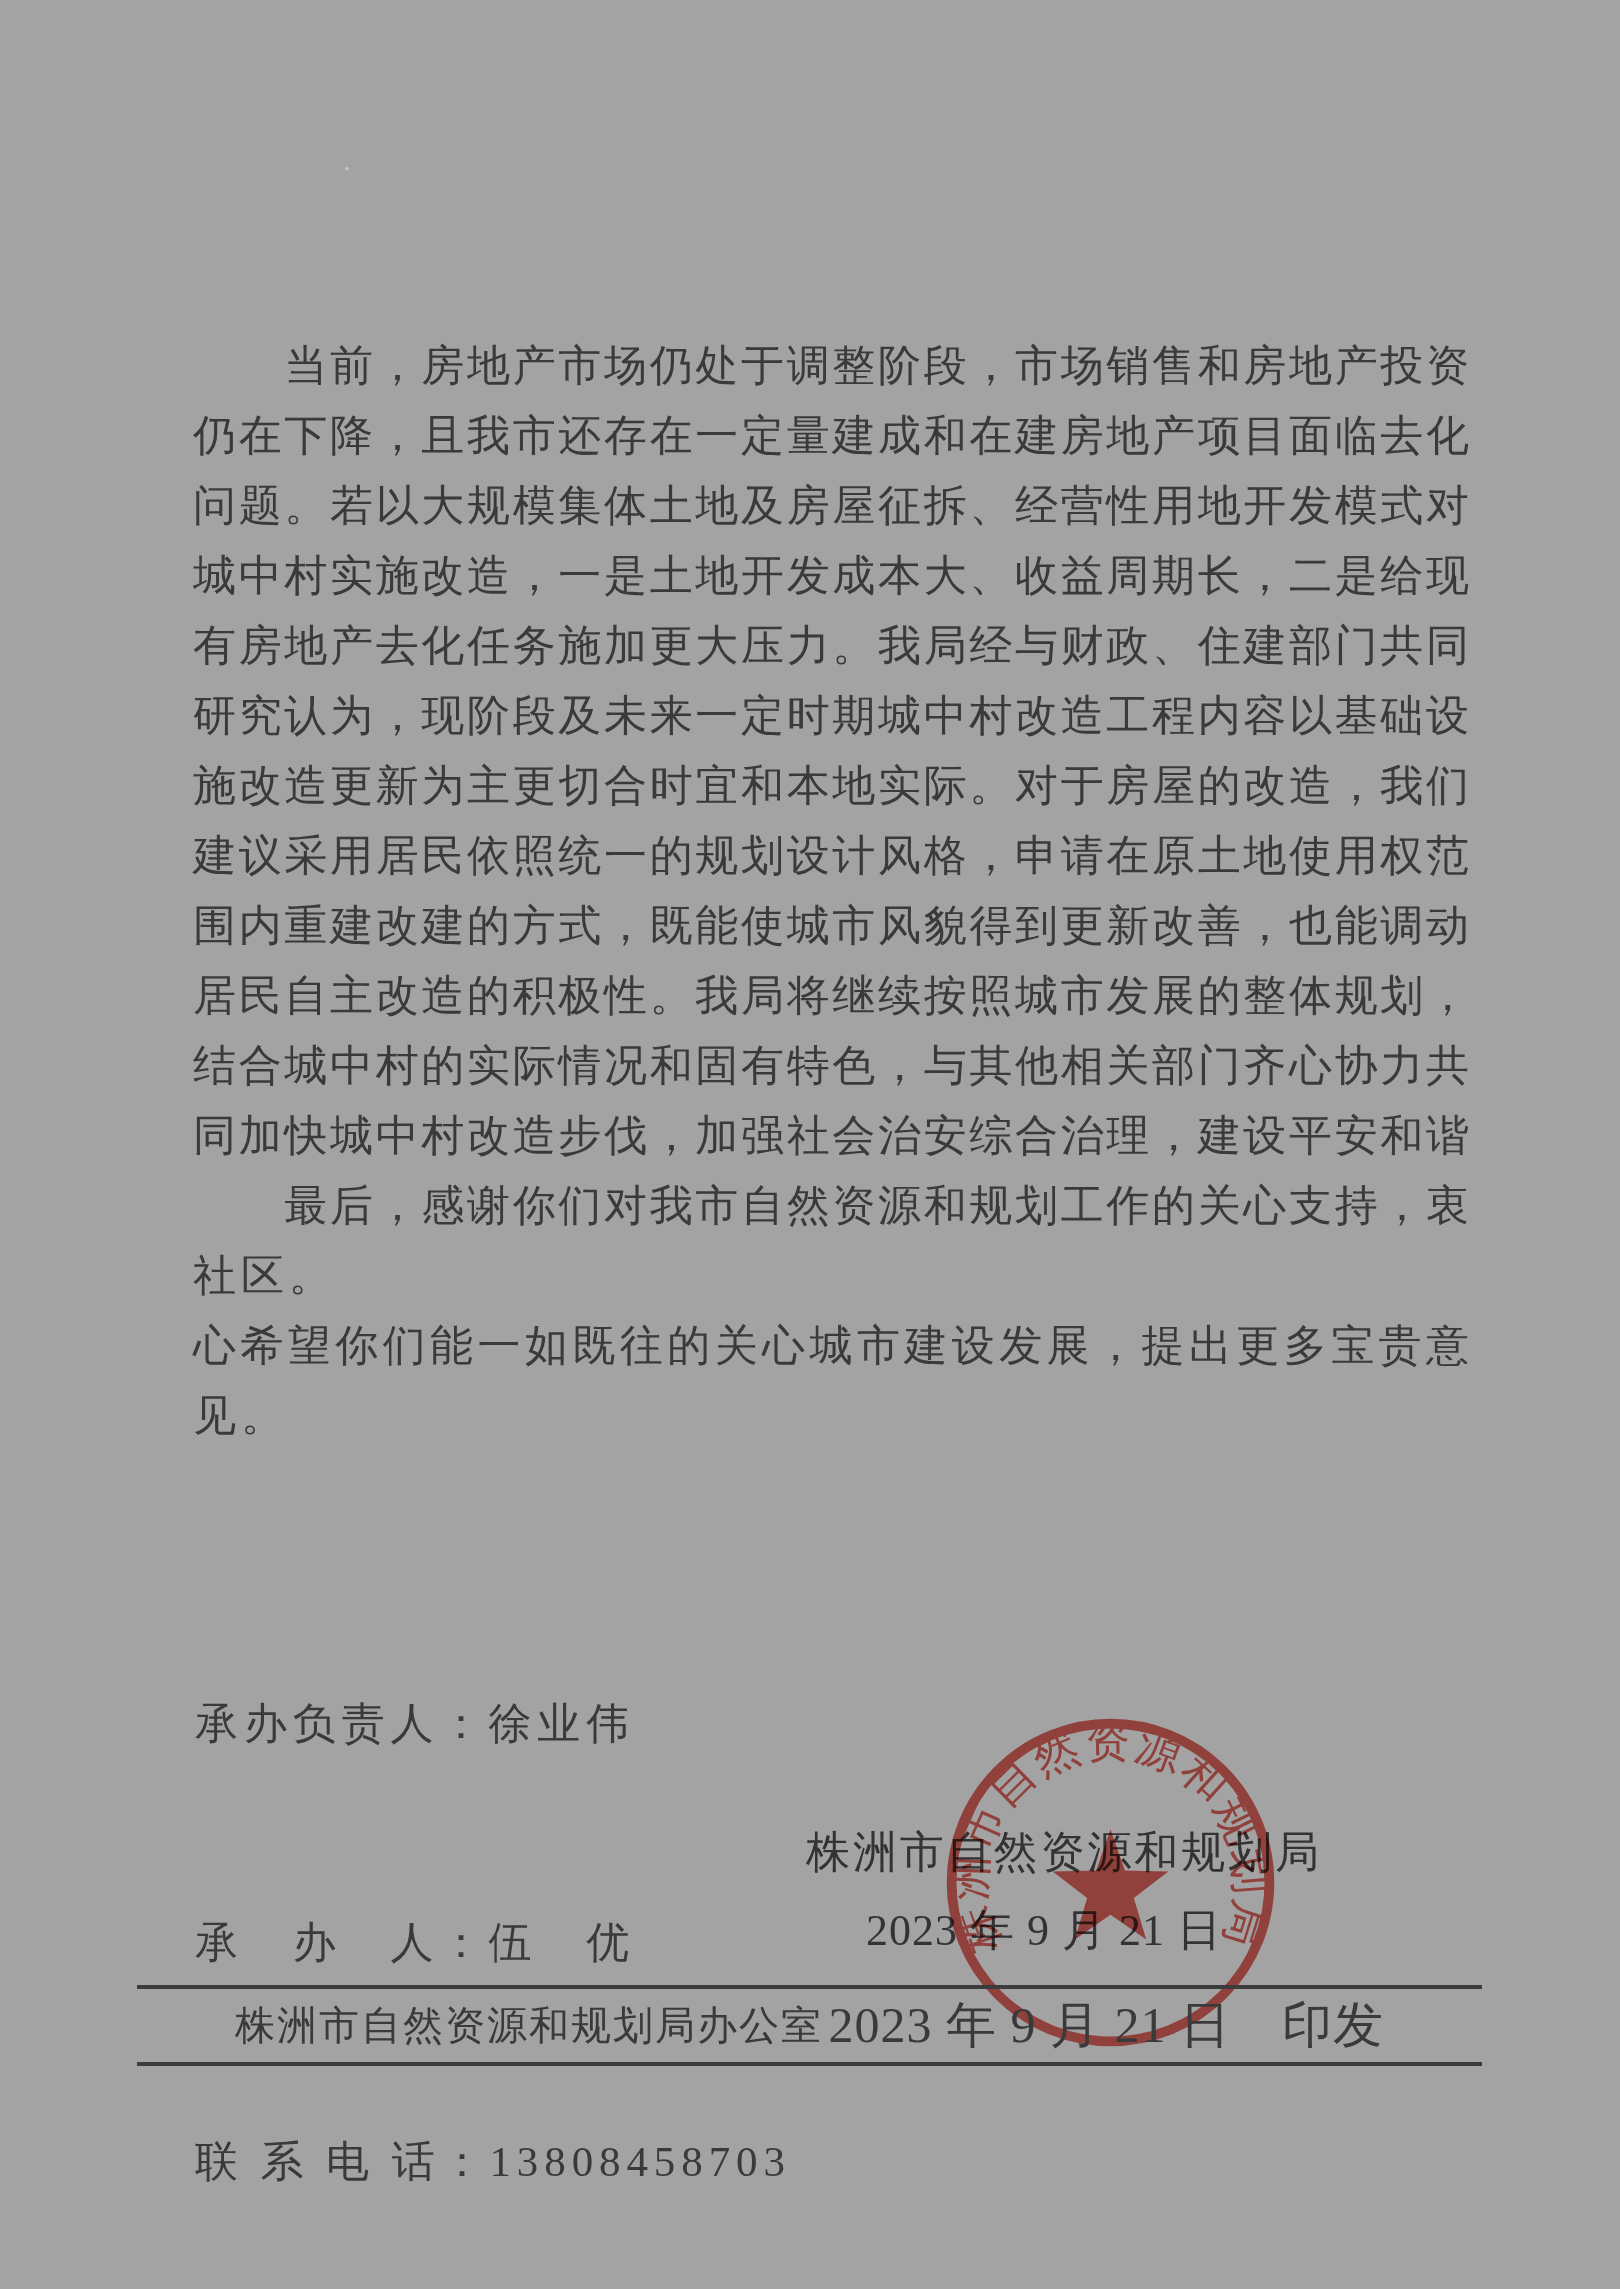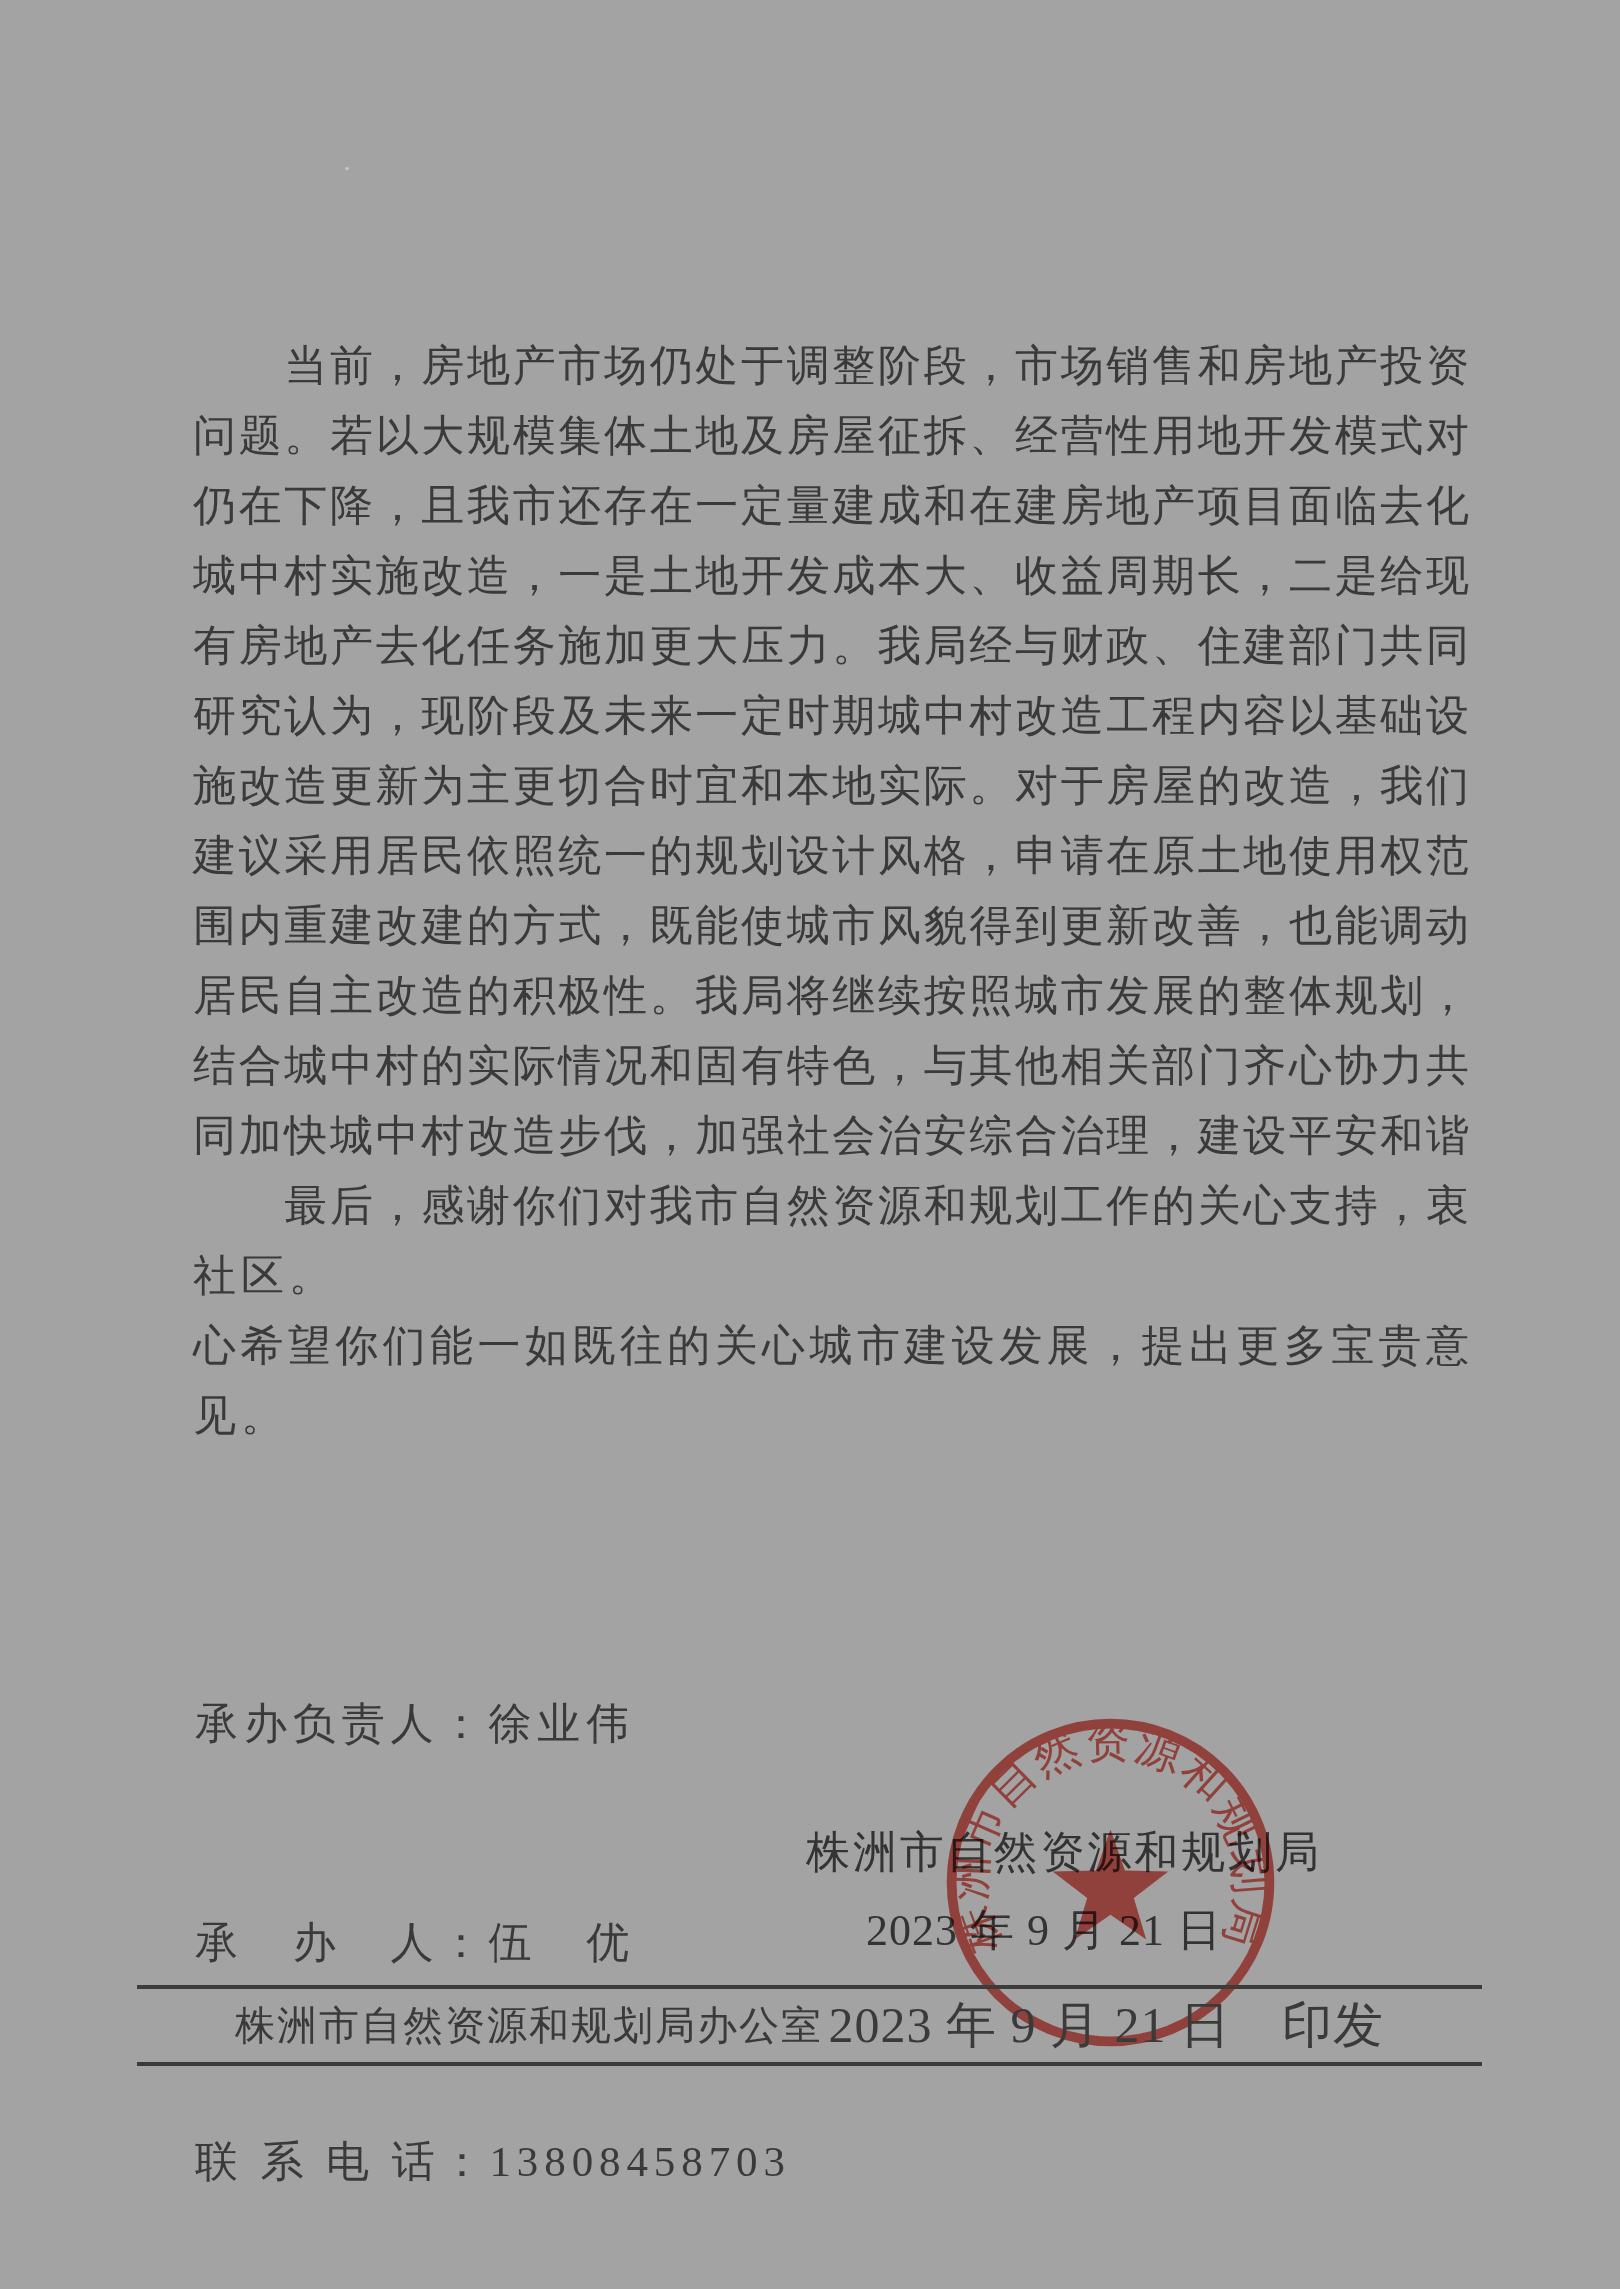--- a/index.html
+++ b/index.html
@@ -98,22 +98,22 @@
 </style>
 </head>
 <body>
 
 <div class="page">
 
   <div class="speck"></div>
 
   <div class="body-text">
     <div class="line j">　　当前，房地产市场仍处于调整阶段，市场销售和房地产投资</div>
+    <div class="line j">仍在下降，且我市还存在一定量建成和在建房地产项目面临去化</div>
     <div class="line j">问题。若以大规模集体土地及房屋征拆、经营性用地开发模式对</div>
-    <div class="line j">仍在下降，且我市还存在一定量建成和在建房地产项目面临去化</div>
     <div class="line j">城中村实施改造，一是土地开发成本大、收益周期长，二是给现</div>
     <div class="line j">有房地产去化任务施加更大压力。我局经与财政、住建部门共同</div>
     <div class="line j">研究认为，现阶段及未来一定时期城中村改造工程内容以基础设</div>
     <div class="line j">施改造更新为主更切合时宜和本地实际。对于房屋的改造，我们</div>
     <div class="line j">建议采用居民依照统一的规划设计风格，申请在原土地使用权范</div>
     <div class="line j">围内重建改建的方式，既能使城市风貌得到更新改善，也能调动</div>
     <div class="line j">居民自主改造的积极性。我局将继续按照城市发展的整体规划，</div>
     <div class="line j">结合城中村的实际情况和固有特色，与其他相关部门齐心协力共</div>
     <div class="line j">同加快城中村改造步伐，加强社会治安综合治理，建设平安和谐</div>
     <div class="line j">　　最后，感谢你们对我市自然资源和规划工作的关心支持，衷</div>

